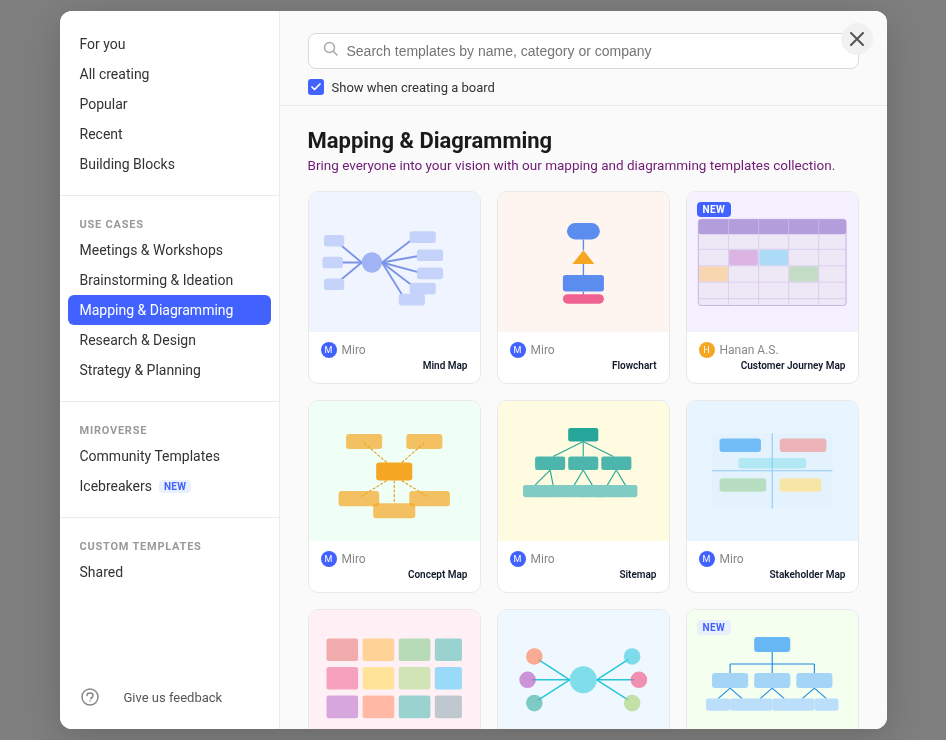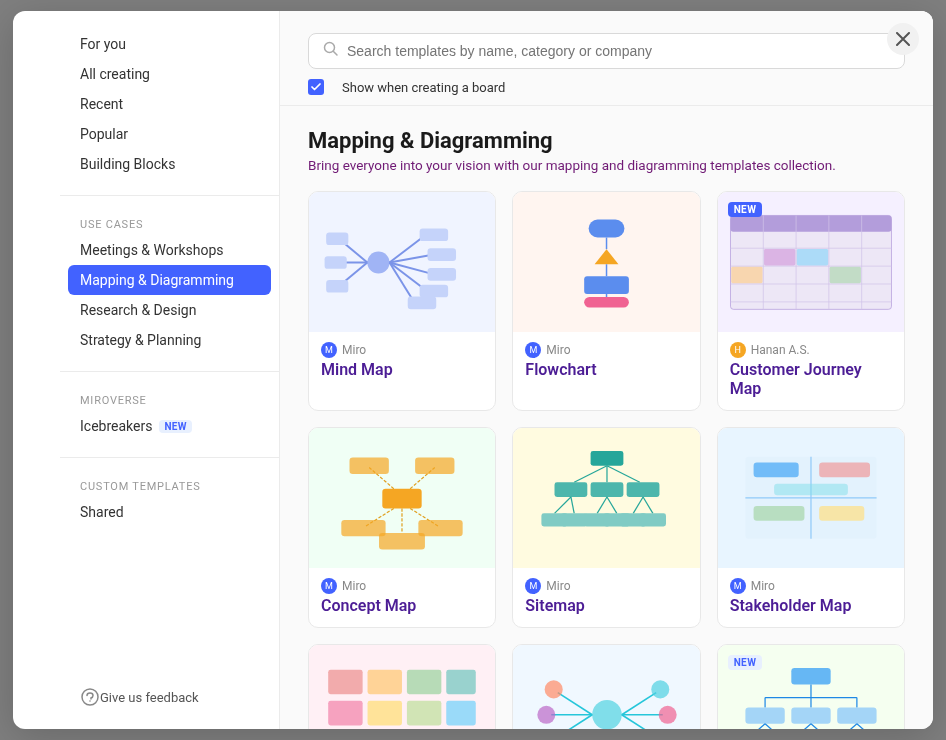--- a/index.html
+++ b/index.html
@@ -9,28 +9,27 @@
       display: flex;
       align-items: center;
       justify-content: center;
       width: 946px;
       height: 740px;
       overflow: hidden;
     }
     .modal {
       background: #fff;
       border-radius: 12px;
-      width: 920px;
+      width: 827px;
       height: 718px;
       display: flex;
       flex-direction: row;
       overflow: hidden;
       position: relative;
       box-shadow: 0 8px 40px rgba(0,0,0,0.18);
-      padding-left: 47px;
     }
     .close-btn {
       position: absolute;
       top: 12px;
       right: 14px;
       background: #f1f1f1;
       border: none;
       border-radius: 50%;
       width: 32px;
       height: 32px;
@@ -69,21 +68,21 @@
     }
     .sidebar-item.active {
       background: #4262ff;
       color: #fff;
       border-radius: 6px;
       margin: 0 8px;
       padding: 7px 12px;
     }
     .sidebar-section-label {
       font-size: 11px;
-      font-weight: 400;
+      font-weight: 700;
       color: #999;
       letter-spacing: 0.07em;
       padding: 14px 20px 4px 20px;
       text-transform: uppercase;
     }
     .sidebar-divider {
       height: 1px;
       background: #ebebeb;
       margin: 8px 0;
     }
@@ -97,21 +96,21 @@
       padding: 1px 5px;
       margin-left: 7px;
       vertical-align: middle;
       letter-spacing: 0.03em;
     }
     .feedback-row {
       margin-top: auto;
       padding: 16px 20px 4px 20px;
       display: flex;
       align-items: center;
-      gap: 0;
+      gap: 24px;
       font-size: 13px;
       color: #555;
       cursor: pointer;
     }
     .feedback-icon {
       width: 20px;
       height: 20px;
       display: flex;
       align-items: center;
       justify-content: center;
@@ -146,21 +145,21 @@
       outline: none;
       font-size: 14px;
       color: #701a75;
       width: 100%;
       background: transparent;
     }
     .search-icon-svg { color: #aaa; flex-shrink: 0; }
     .show-when-row {
       display: flex;
       align-items: center;
-      gap: 18px;
+      gap: 8px;
       margin-top: 10px;
       font-size: 13px;
       color: #333;
     }
     .checkbox-custom {
       width: 16px;
       height: 16px;
       background: #4262ff;
       border-radius: 3px;
       display: flex;
@@ -237,23 +236,24 @@
       background: #4262ff;
       display: flex;
       align-items: center;
       justify-content: center;
       font-size: 9px;
       color: #fff;
       flex-shrink: 0;
     }
     .author-avatar-orange { background: #f5a623; }
     .template-name {
-      font-size: 16px;
+      font-size: 10px;
       font-weight: 600;
-      color: #4c1d95;
+      color: #0f172a;
+      text-align: right;
     }
     .new-tag {
       position: absolute;
       top: 10px;
       left: 10px;
       background: #4262ff;
       color: #fff;
       font-size: 10px;
       font-weight: 700;
       border-radius: 4px;
@@ -277,52 +277,58 @@
 
   <div class="sidebar">
     <div class="sidebar-section">
       <div class="sidebar-item">
         <span>For you</span>
       </div>
       <div class="sidebar-item">
         <span>All creating</span>
       </div>
       <div class="sidebar-item">
+        <span>Popular</span>
+      </div>
+      <div class="sidebar-item">
         <span>Recent</span>
-      </div>
-      <div class="sidebar-item">
-        <span>Popular</span>
       </div>
       <div class="sidebar-item">
         <span>Building Blocks</span>
       </div>
     </div>
 
     <div class="sidebar-divider"></div>
 
     <div class="sidebar-section">
       <div class="sidebar-section-label">USE CASES</div>
       <div class="sidebar-item">
         <span>Meetings &amp; Workshops</span>
       </div>
+      <div class="sidebar-item">
+        <span>Brainstorming &amp; Ideation</span>
+      </div>
       <div class="sidebar-item active">
         <span>Mapping &amp; Diagramming</span>
       </div>
       <div class="sidebar-item">
         <span>Research &amp; Design</span>
       </div>
       <div class="sidebar-item">
         <span>Strategy &amp; Planning</span>
       </div>
     </div>
 
     <div class="sidebar-divider"></div>
 
     <div class="sidebar-section">
       <div class="sidebar-section-label">MIROVERSE</div>
+      <div class="sidebar-item">
+        <span>Community Templates</span>
+      </div>
       <div class="sidebar-item">
         <span>Icebreakers</span>
         <span class="new-badge">NEW</span>
       </div>
     </div>
 
     <div class="sidebar-divider"></div>
 
     <div class="sidebar-section">
       <div class="sidebar-section-label">CUSTOM TEMPLATES</div>

